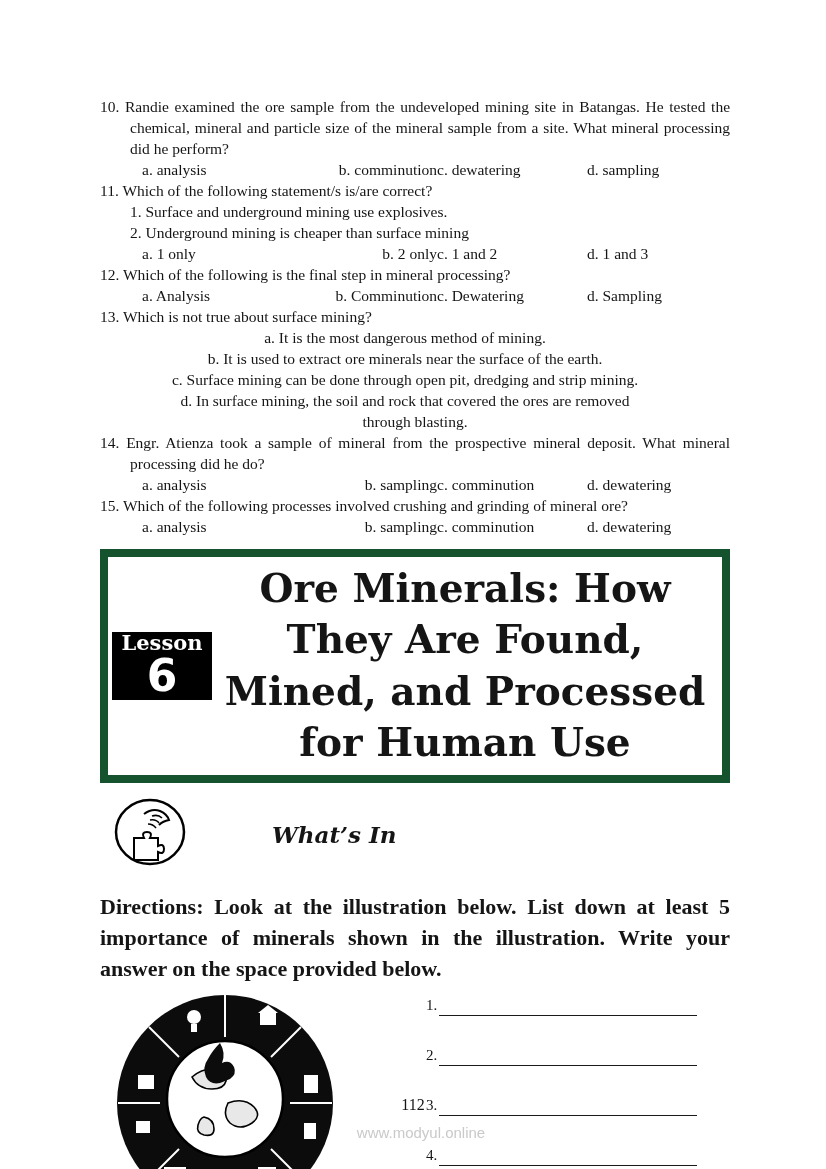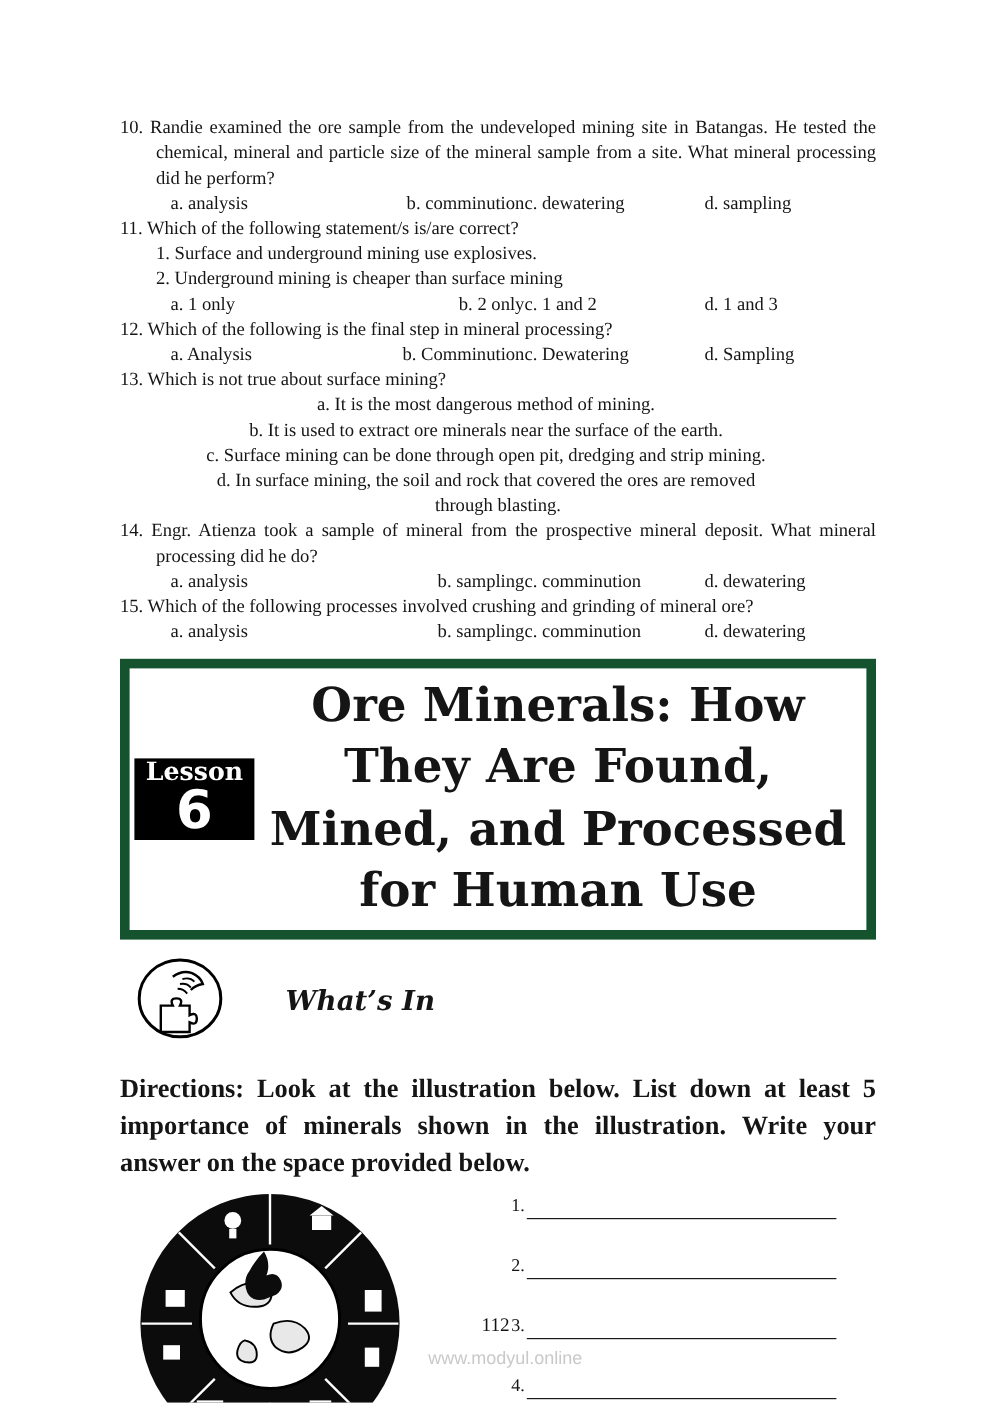--- a/index.html
+++ b/index.html
@@ -20,21 +20,21 @@
   .opt{padding-left:50px;text-indent:-20px;}
 
   
   .lesson-box{margin-top:12px;border:8px solid #14532d;padding:4px;display:flex;align-items:center;background:#fff;}
   .lesson-tab{width:100px;background:#000;color:#fff;display:flex;flex-direction:column;align-items:center;justify-content:center;flex:none;}
   .lesson-label{font-weight:bold;font-size:21px;font-family:"DejaVu Serif", serif;}
   .lesson-num{font-weight:bold;font-size:44px;line-height:1.05;font-family:"DejaVu Sans", sans-serif;}
   .lesson-title{flex:1;display:flex;align-items:center;justify-content:center;text-align:center;font-family:"DejaVu Serif", serif;font-weight:bold;font-size:39px;line-height:1.32;padding:2px 10px;}
 
   
-  .whats-in{display:flex;align-items:center;margin-top:10px;height:84px;}
+  .whats-in{display:flex;align-items:center;margin-top:10px;height:84px;gap:34px;}
   .wi-icon{flex:none;margin-left:10px;}
   .wi-heading{margin-left:48px;font-family:"DejaVu Serif", serif;font-weight:bold;font-style:italic;font-size:23px;}
 
   
   .directions{margin-top:14px;font-weight:bold;font-size:22px;line-height:1.42;text-align:justify;}
 
   
   .bottom{display:flex;margin-top:6px;}
   .illus{flex:none;margin-left:8px;}
   .blanks{margin-left:80px;margin-top:4px;font-size:15px;}

